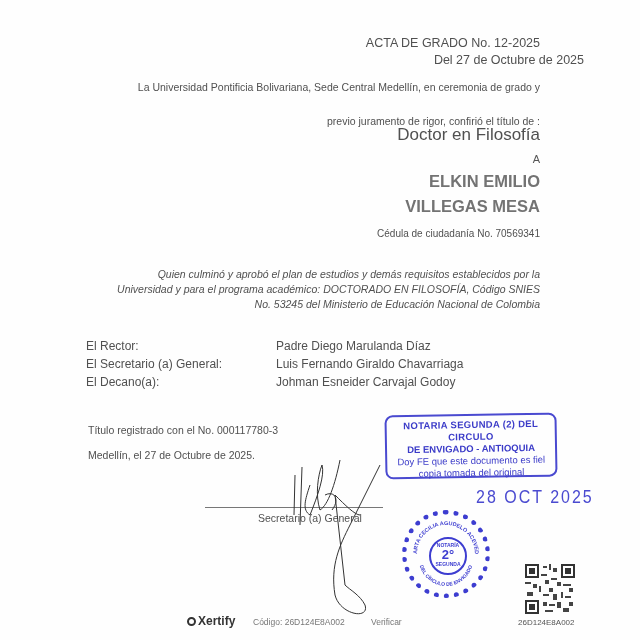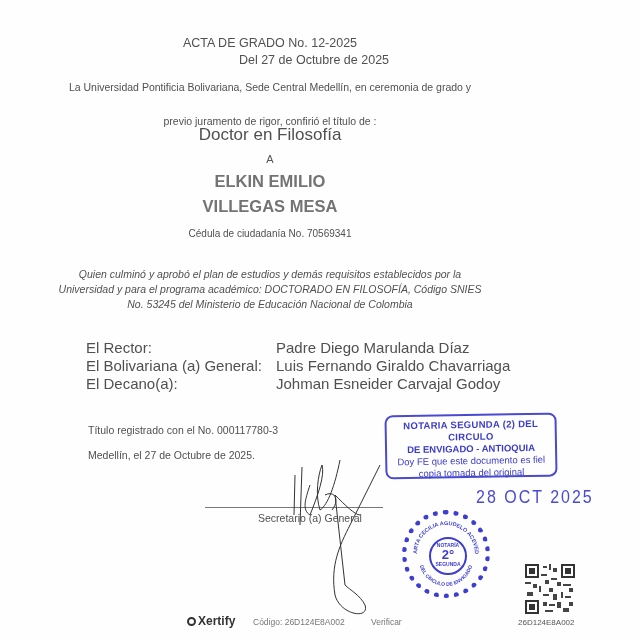--- a/index.html
+++ b/index.html
@@ -1,27 +1,27 @@
 <!DOCTYPE html>
 <html><head>
 <meta charset="utf-8">
 <style>
   html, body { margin:0; padding:0; }
   body { width:640px; height:640px; background:#fefefe; position:relative; overflow:hidden;
          font-family:"Liberation Sans", sans-serif; color:#4a4a4a; }
   .abs { position:absolute; }
-  .center { left:0; width:540px; text-align:center; }
+  .center { left:0; width:540px; text-align:right; }
   .hdr { font-size:12.5px; color:#505050; line-height:17px; }
   .intro { font-size:10.5px; color:#505050; line-height:15px; }
   .degree { font-size:17px; color:#505050; }
   .a { font-size:11px; color:#555; }
   .name { font-size:16.5px; font-weight:bold; color:#737373; line-height:25px; }
   .cedula { font-size:10px; color:#505050; }
   .body { font-size:10.5px; color:#505050; line-height:15px;font-style:italic; }
-  .sig-row { font-size:15px; color:#505050; height:18px; display:flex; }
+  .sig-row { font-size:12px; color:#505050; height:18px; display:flex; }
   .sig-role { width:190px; }
   .reg { font-size:10.5px; color:#505050; }
   .stamp-rect { position:absolute; left:385px; top:414px; width:168px; height:60px;
                 border:2px solid #4a4ad0; border-radius:8px; color:#3b3bc8; text-align:center;
                 transform:rotate(-1deg); }
   .stamp-rect .l1 { font-size:9.5px; font-weight:bold; letter-spacing:0.3px; margin-top:3px; line-height:12px;}
   .stamp-rect .l2 { font-size:9.5px; font-weight:bold; line-height:12px;}
   .stamp-rect .l3 { font-size:9.5px; line-height:12px;}
   .stamp-date { position:absolute; left:476px; top:488px; font-size:16px; color:#4a4ad0;
                 letter-spacing:2px; transform:scaleY(1.15); }
@@ -59,21 +59,21 @@
   <div class="abs center body" style="top:267px;">Quien culminó y aprobó el plan de estudios y demás requisitos establecidos por la</div>
   <div class="abs center body" style="top:282px;">Universidad y para el programa académico: DOCTORADO EN FILOSOFÍA, Código SNIES</div>
   <div class="abs center body" style="top:297px;">No. 53245 del Ministerio de Educación Nacional de Colombia</div>
 
   <div class="abs" style="left:86px; top:339px;">
     <div class="sig-row">
       <span class="sig-role">El Rector:</span>
       <span>Padre Diego Marulanda Díaz</span>
     </div>
     <div class="sig-row">
-      <span class="sig-role">El Bolivariana (a) General:</span>
+      <span class="sig-role">El Secretario (a) General:</span>
       <span>Luis Fernando Giraldo Chavarriaga</span>
     </div>
     <div class="sig-row">
       <span class="sig-role">El Decano(a):</span>
       <span>Johman Esneider Carvajal Godoy</span>
     </div>
   </div>
 
   <div class="abs reg" style="left:88px; top:424px;">Título registrado con el No. 000117780-3</div>
   <div class="abs reg" style="left:88px; top:449px;">Medellín, el 27 de Octubre de 2025.</div>

